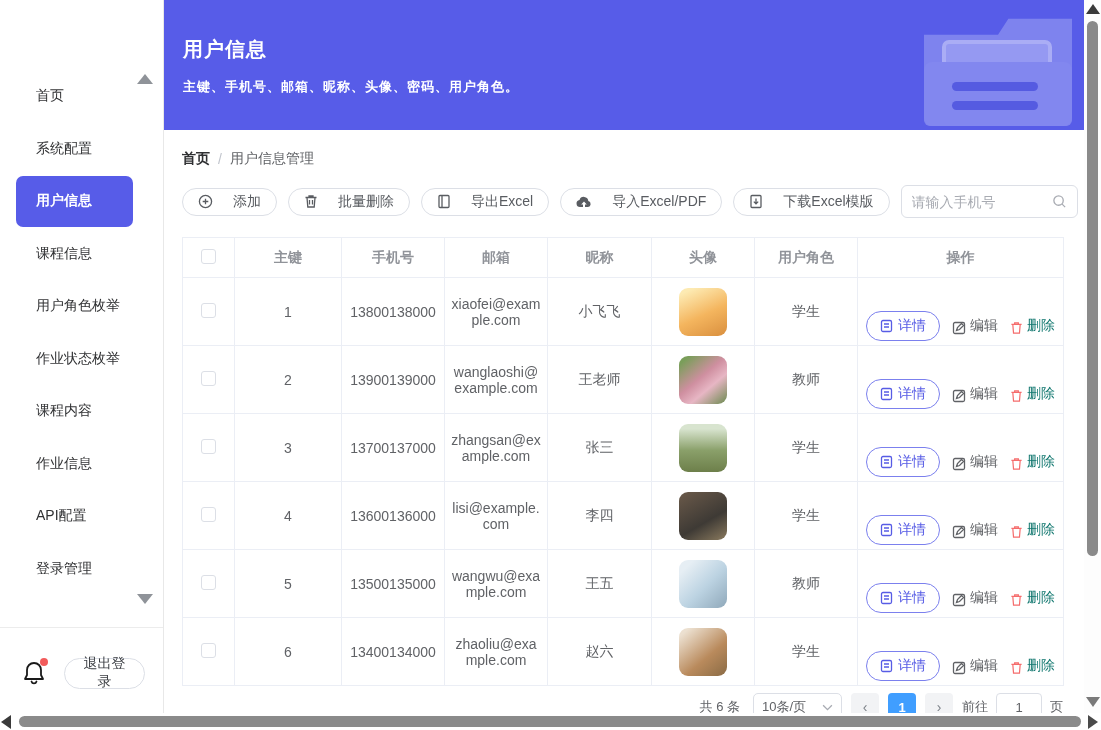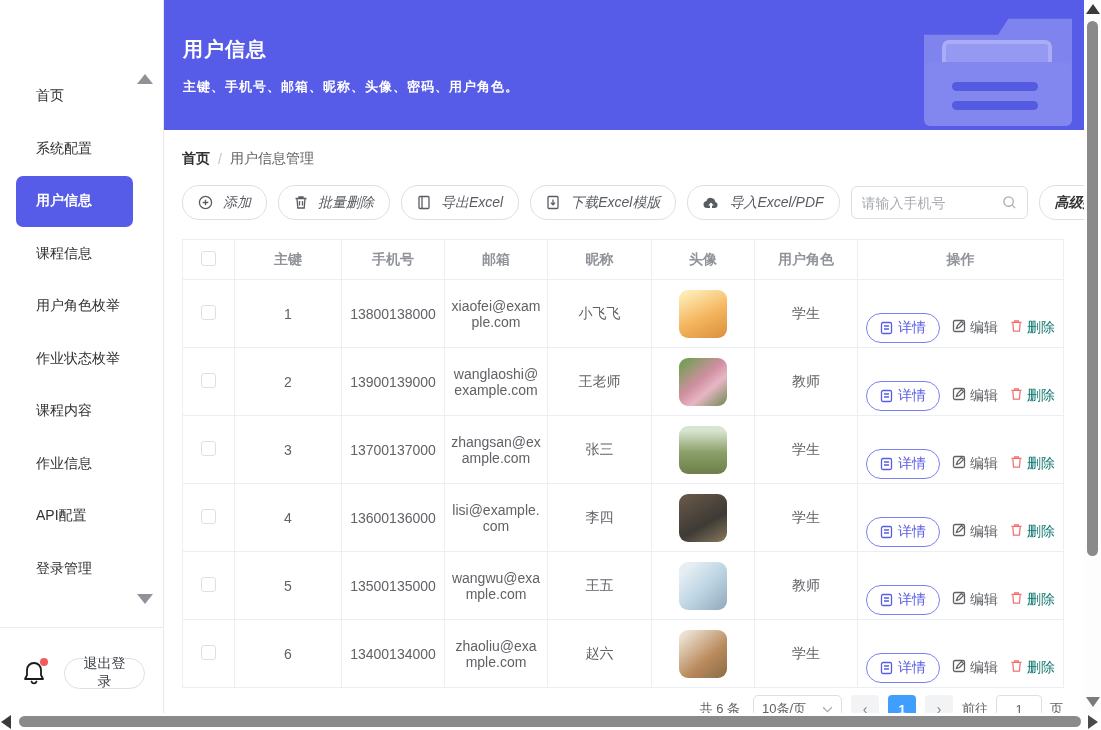--- a/index.html
+++ b/index.html
@@ -44,21 +44,21 @@
   .fl1 { top:70px; } .fl2 { top:89px; }
 
   .content { flex:1 1 auto; padding:20px 20px 0 18px; background:#fff; }
 
   .breadcrumb { font-size:14px; display:flex; gap:8px; align-items:center; }
   .bc-home { font-weight:bold; color:#303133; cursor:pointer; }
   .bc-sep { color:#c0c4cc; }
   .bc-cur { color:#606266; }
 
   .toolbar { margin-top:17px; display:flex; align-items:center; gap:11px; }
-  .tbtn { height:35px; padding:0 15px; border:1px solid #dcdfe6; border-radius:17px; background:#fff; display:flex; align-items:center; gap:10px; font-size:14px; color:#595c61; cursor:pointer; white-space:nowrap;font-style:italic; }
+  .tbtn { height:28px; padding:0 15px; border:1px solid #dcdfe6; border-radius:17px; background:#fff; display:flex; align-items:center; gap:20px; font-size:14px; color:#595c61; cursor:pointer; white-space:nowrap; }
   .tbtn svg { flex:0 0 auto; }
   .search-box { height:33px; width:177px; border:1px solid #dcdfe6; border-radius:6px; display:flex; align-items:center; padding:0 10px; gap:6px; }
   .search-box input { border:none; outline:none; flex:1; font-size:14px; color:#3b82f6; font-family:inherit; min-width:0; }
   .search-box input::placeholder { color:#a8abb2; }
   .adv-btn { font-weight:bold; color:#303133; }
 
   
   table { margin-top:19px; border-collapse:collapse; table-layout:fixed; width:881px; font-size:14px; }
   th,td { border:1px solid #ebeef5; text-align:center; vertical-align:middle; padding:4px 6px; word-break:break-all; }
   th { height:40px; color:#909399; font-weight:bold; font-size:14px; background:#fff; }
@@ -66,21 +66,21 @@
   .checkbox { display:inline-block; width:15px; height:15px; border:1px solid #dcdfe6; border-radius:3px; background:#fff; cursor:pointer; }
   .avatar { width:48px; height:48px; border-radius:9px; margin:0 auto; }
   .av1 { background:linear-gradient(155deg,#fdeab2 10%,#f4b55e 55%,#d98f3e); }
   .av2 { background:linear-gradient(140deg,#7a9e5a 10%,#cf8fa0 45%,#e7b6c4 65%,#6b8a4f); }
   .av3 { background:linear-gradient(180deg,#d8e4cf 10%,#8aa06a 55%,#6d7f4a); }
   .av4 { background:linear-gradient(150deg,#6b5a4a,#3e3a35 60%,#8a7a5e); }
   .av5 { background:linear-gradient(135deg,#e6eef4 15%,#bcd3e2 55%,#8fa8ba); }
   .av6 { background:linear-gradient(140deg,#ece0d0 10%,#b98a5c 60%,#8a6b45); }
   .actions { display:flex; align-items:center; justify-content:center; gap:12px;margin-top:28px; }
   .detail-btn { height:30px; padding:0 13px; border:1px solid #7b80ee; border-radius:16px; background:#fff; color:#575ce5; font-size:14px; display:flex; align-items:center; gap:5px; cursor:pointer; }
-  .link-act { display:flex; align-items:flex-start; gap:4px; font-size:14px; cursor:pointer; }
+  .link-act { display:flex; align-items:flex-end; gap:4px; font-size:14px; cursor:pointer; }
   .edit-act { color:#606266; }
   .del-act { color:#0f766e; }
 
   
   .pagination { margin-top:7px; width:881px; display:flex; justify-content:flex-end; align-items:center; gap:9px; font-size:13px; color:#606266; }
   .pg-total { margin-right:4px; }
   .pg-size { width:89px; height:28px; border:1px solid #dcdfe6; border-radius:5px; display:flex; align-items:center; padding:0 8px; justify-content:space-between; cursor:pointer; background:#fff; }
   .pg-btn { width:28px; height:28px; border-radius:4px; background:#f2f3f5; color:#7d8289; display:flex; align-items:center; justify-content:center; font-size:14px; cursor:pointer; }
   .pg-cur { width:28px; height:28px; border-radius:4px; background:#409eff; color:#fff; font-weight:bold; display:flex; align-items:center; justify-content:center; cursor:pointer; }
   .pg-goto input { width:46px; height:28px; border:1px solid #dcdfe6; border-radius:4px; text-align:center; font-size:13px; color:#606266; outline:none; font-family:inherit; }
@@ -190,31 +190,31 @@
           <span>批量删除</span>
         </button>
         <button class="tbtn">
           <svg width="14" height="15" viewBox="0 0 14 15" fill="none" stroke="#595c61" stroke-width="1.3">
               <rect x="2" y="1.5" width="10" height="12" rx="1"></rect>
               <path d="M5 1.5v12"></path>
             </svg>
           <span>导出Excel</span>
         </button>
         <button class="tbtn">
+          <svg width="16" height="14" viewBox="0 0 16 14" fill="#595c61">
+              <path d="M4 12a3.5 3.5 0 0 1-.5-6.96A4.5 4.5 0 0 1 12.3 6.1 3 3 0 0 1 12 12H9V9.5h1.8L8 6.5 5.2 9.5H7V12H4z"></path>
+            </svg>
+          <span>导入Excel/PDF</span>
+        </button>
+        <button class="tbtn">
           <svg width="14" height="15" viewBox="0 0 14 15" fill="none" stroke="#595c61" stroke-width="1.3">
               <rect x="2" y="1.5" width="10" height="12" rx="1"></rect>
               <path d="M7 4.5v5M4.8 7.6L7 9.8l2.2-2.2"></path>
             </svg>
           <span>下载Excel模版</span>
-        </button>
-        <button class="tbtn">
-          <svg width="16" height="14" viewBox="0 0 16 14" fill="#595c61">
-              <path d="M4 12a3.5 3.5 0 0 1-.5-6.96A4.5 4.5 0 0 1 12.3 6.1 3 3 0 0 1 12 12H9V9.5h1.8L8 6.5 5.2 9.5H7V12H4z"></path>
-            </svg>
-          <span>导入Excel/PDF</span>
         </button>
         <div class="search-box">
           <input type="text" placeholder="请输入手机号" style="">
           <svg width="15" height="15" viewBox="0 0 16 16" fill="none" stroke="#a8abb2" stroke-width="1.4">
               <circle cx="7" cy="7" r="5"></circle>
               <path d="M10.8 10.8L14 14"></path>
             </svg>
         </div>
         <button class="tbtn adv-btn">
           <span>高级搜索</span>

